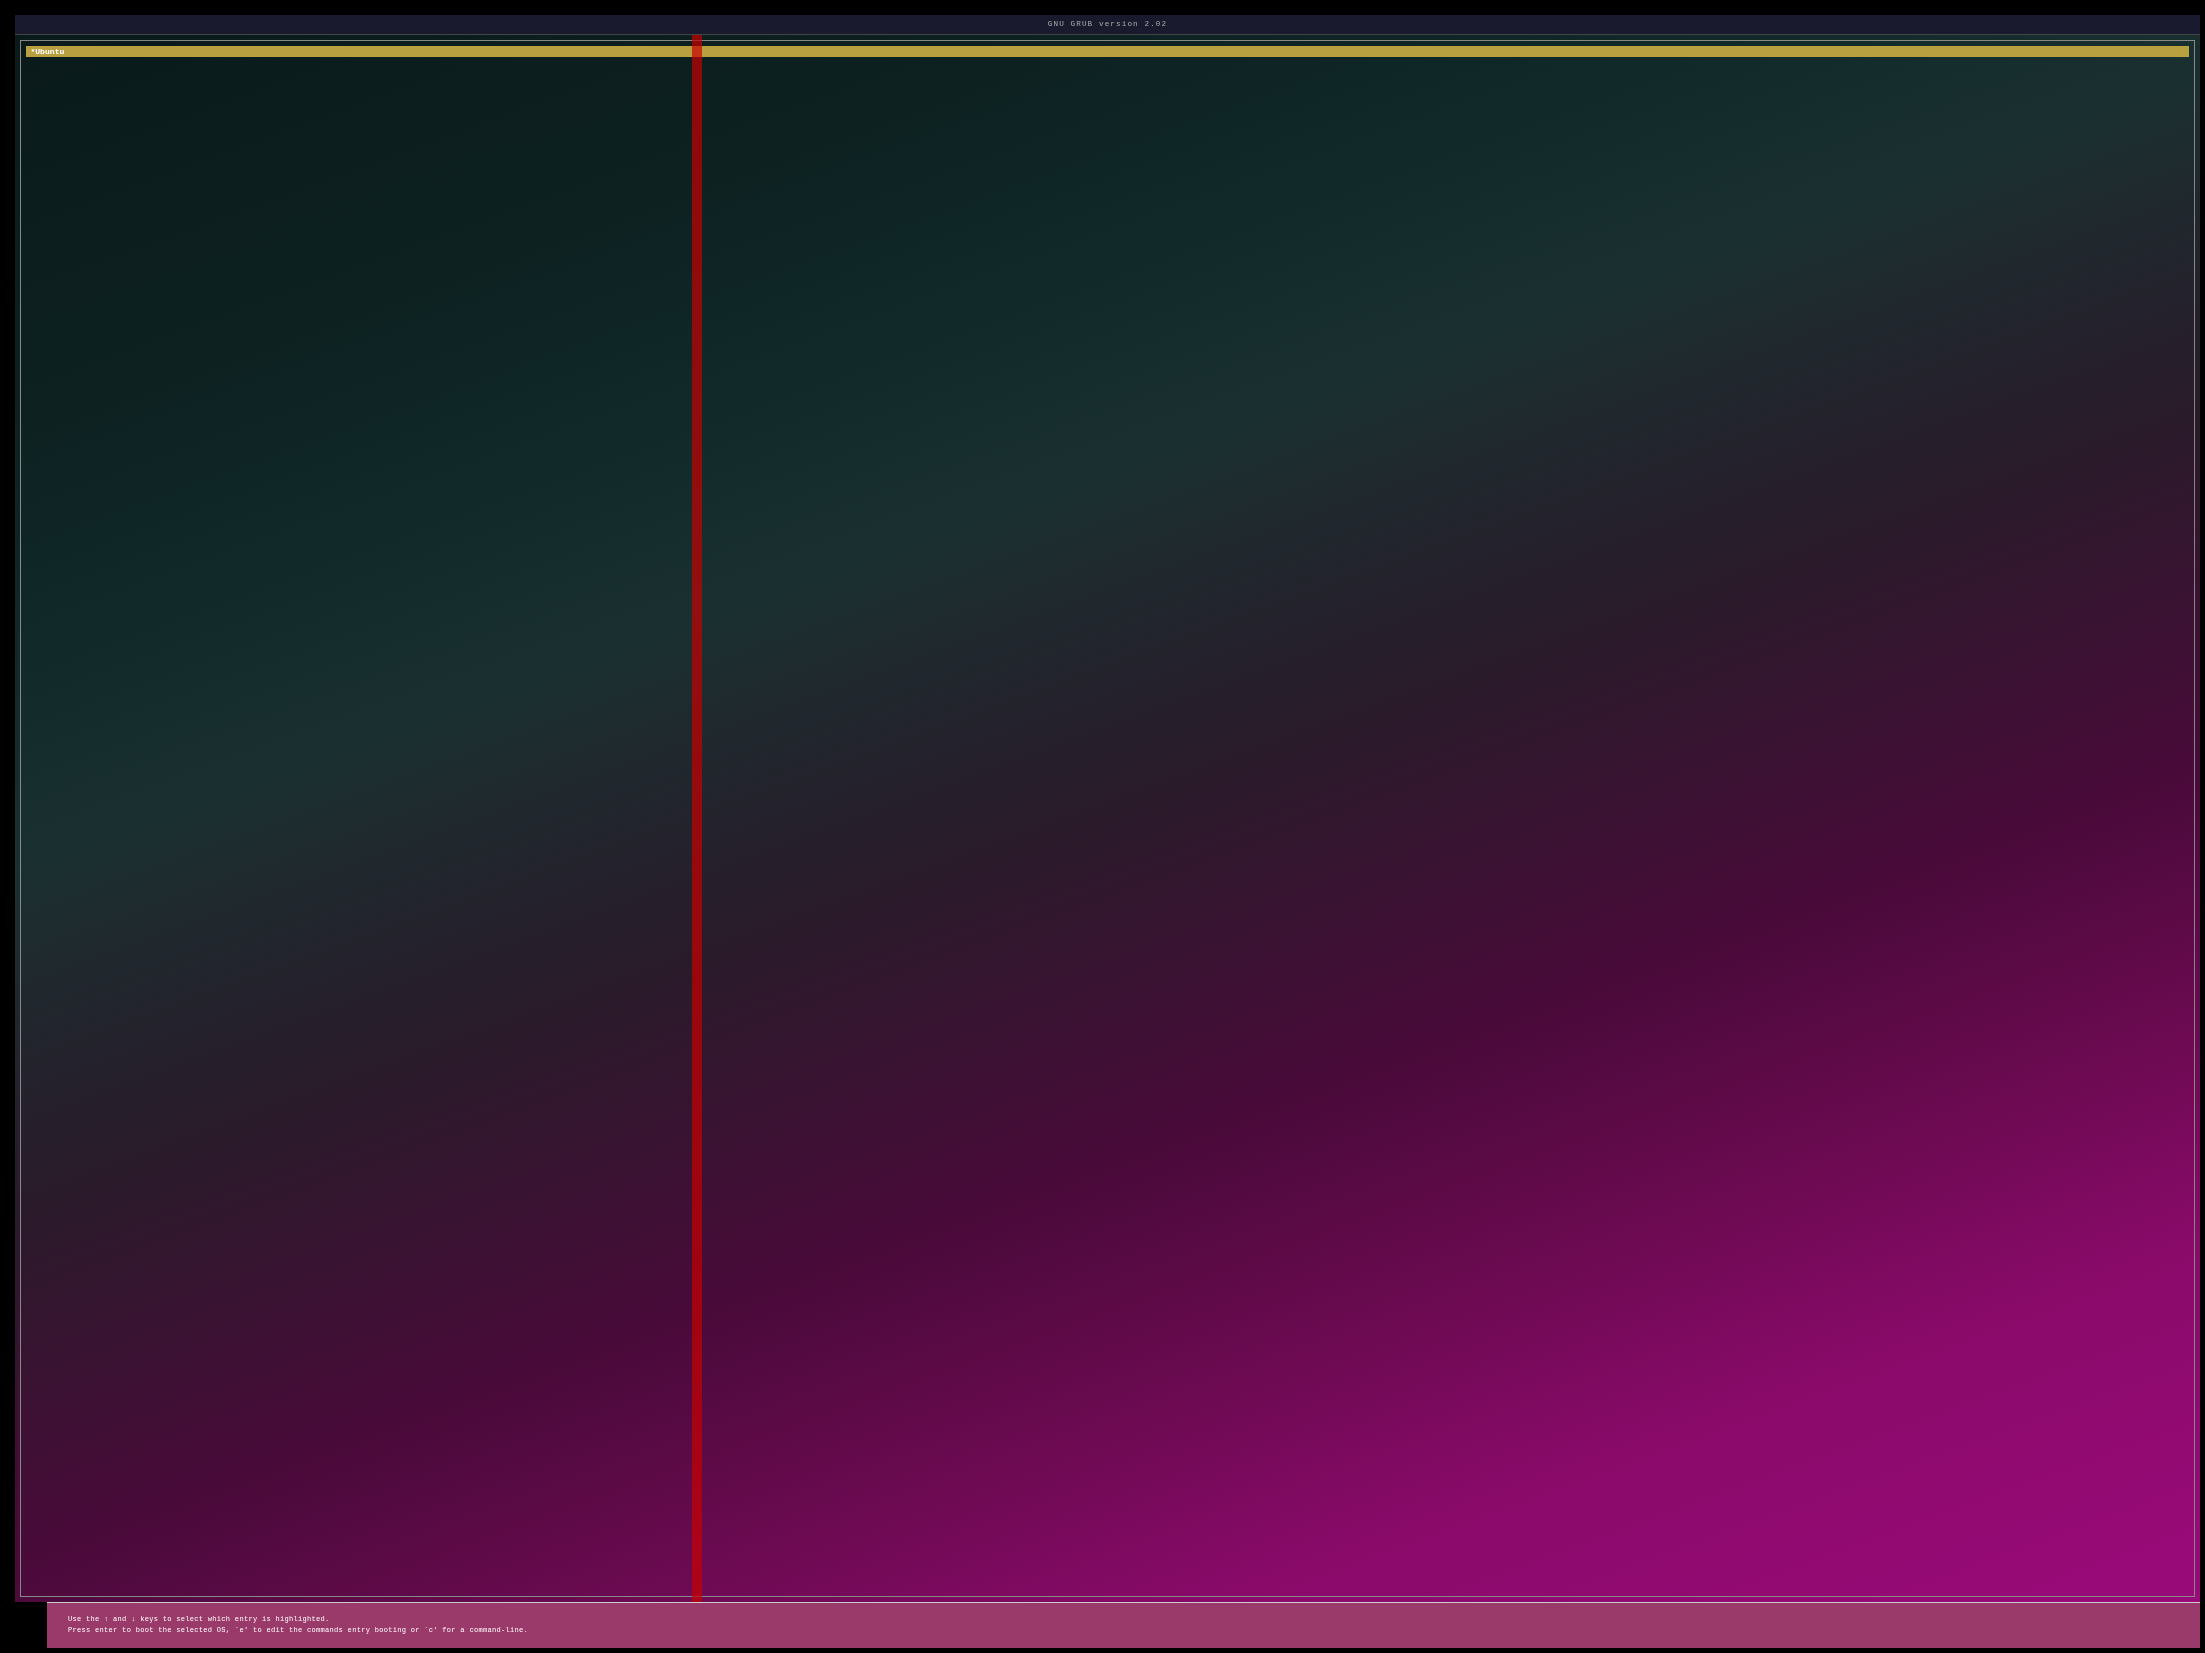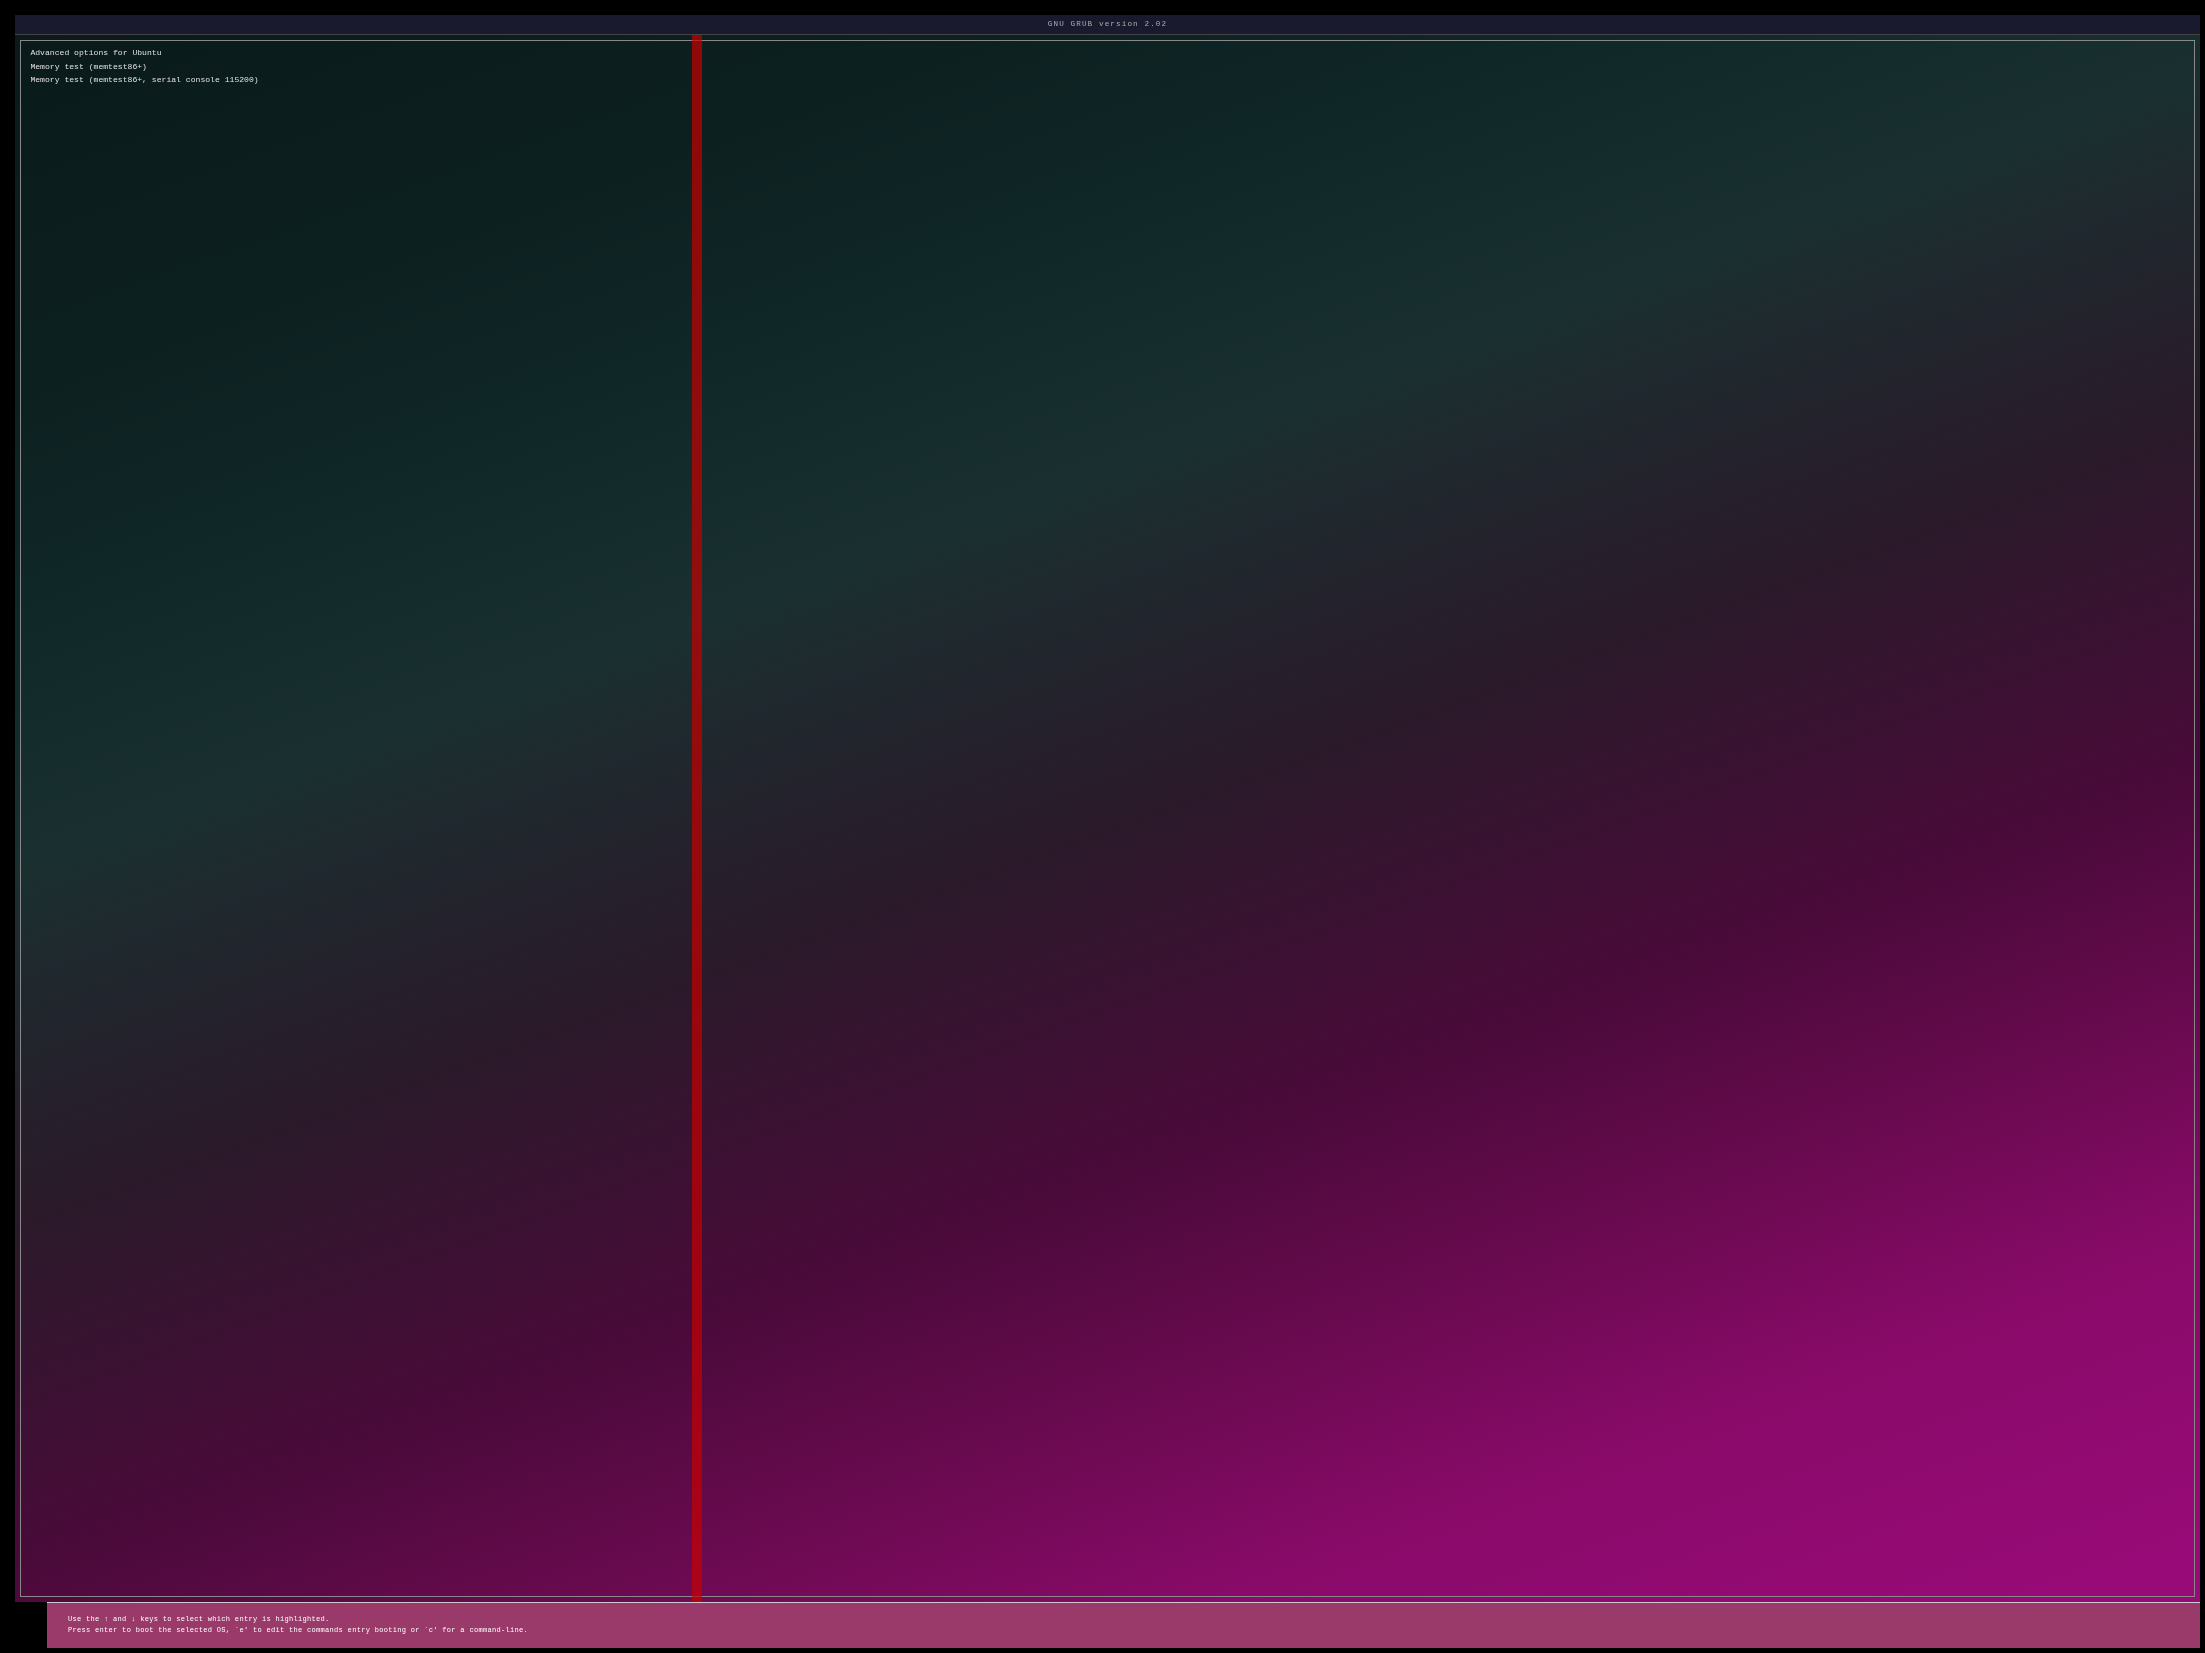--- a/index.html
+++ b/index.html
@@ -127,26 +127,22 @@
   <div class="top-bar">
     <span class="grub-title">GNU GRUB  version 2.02</span>
   </div>
 
   <div class="main-area">
 
     <div class="red-line"></div>
 
     <div class="menu-border">
 
+      <div class="menu-selected">*Ubuntu</div>
 
-      <div class="menu-items">
-        <div class="menu-item">Advanced options for Ubuntu</div>
-        <div class="menu-item">Memory test (memtest86+)</div>
-        <div class="menu-item">Memory test (memtest86+, serial console 115200)</div>
-      </div>
 
     </div>
 
   </div>
 
   <div class="status-bar">
     <div class="status-text">
       <span>Use the ↑ and ↓ keys to select which entry is highlighted.</span><br>
       <span>Press enter to boot the selected OS, `e' to edit the commands entry booting or `c' for a command-line.</span>
     </div>

